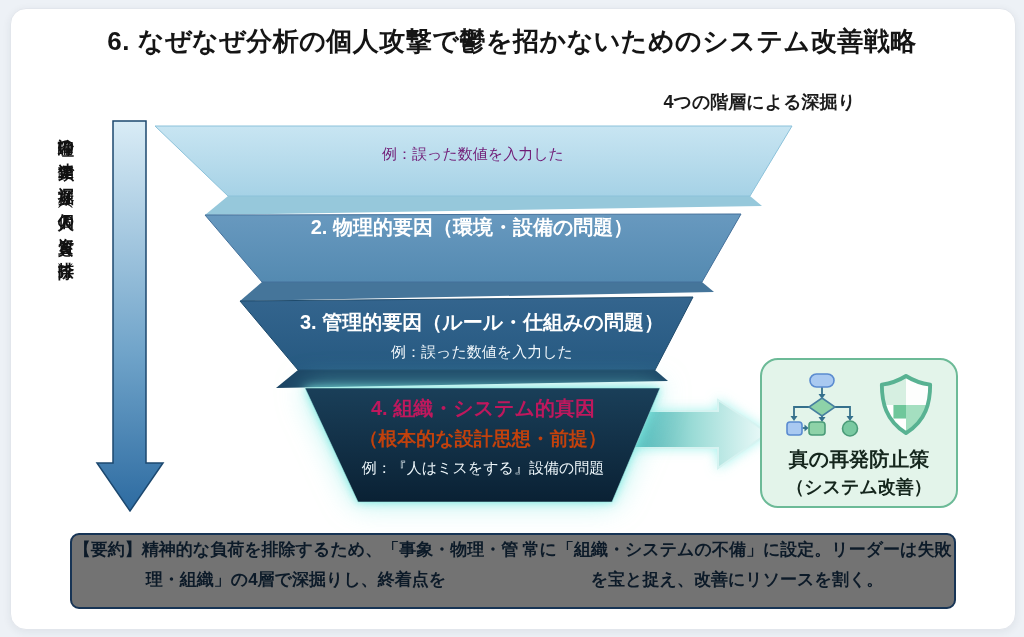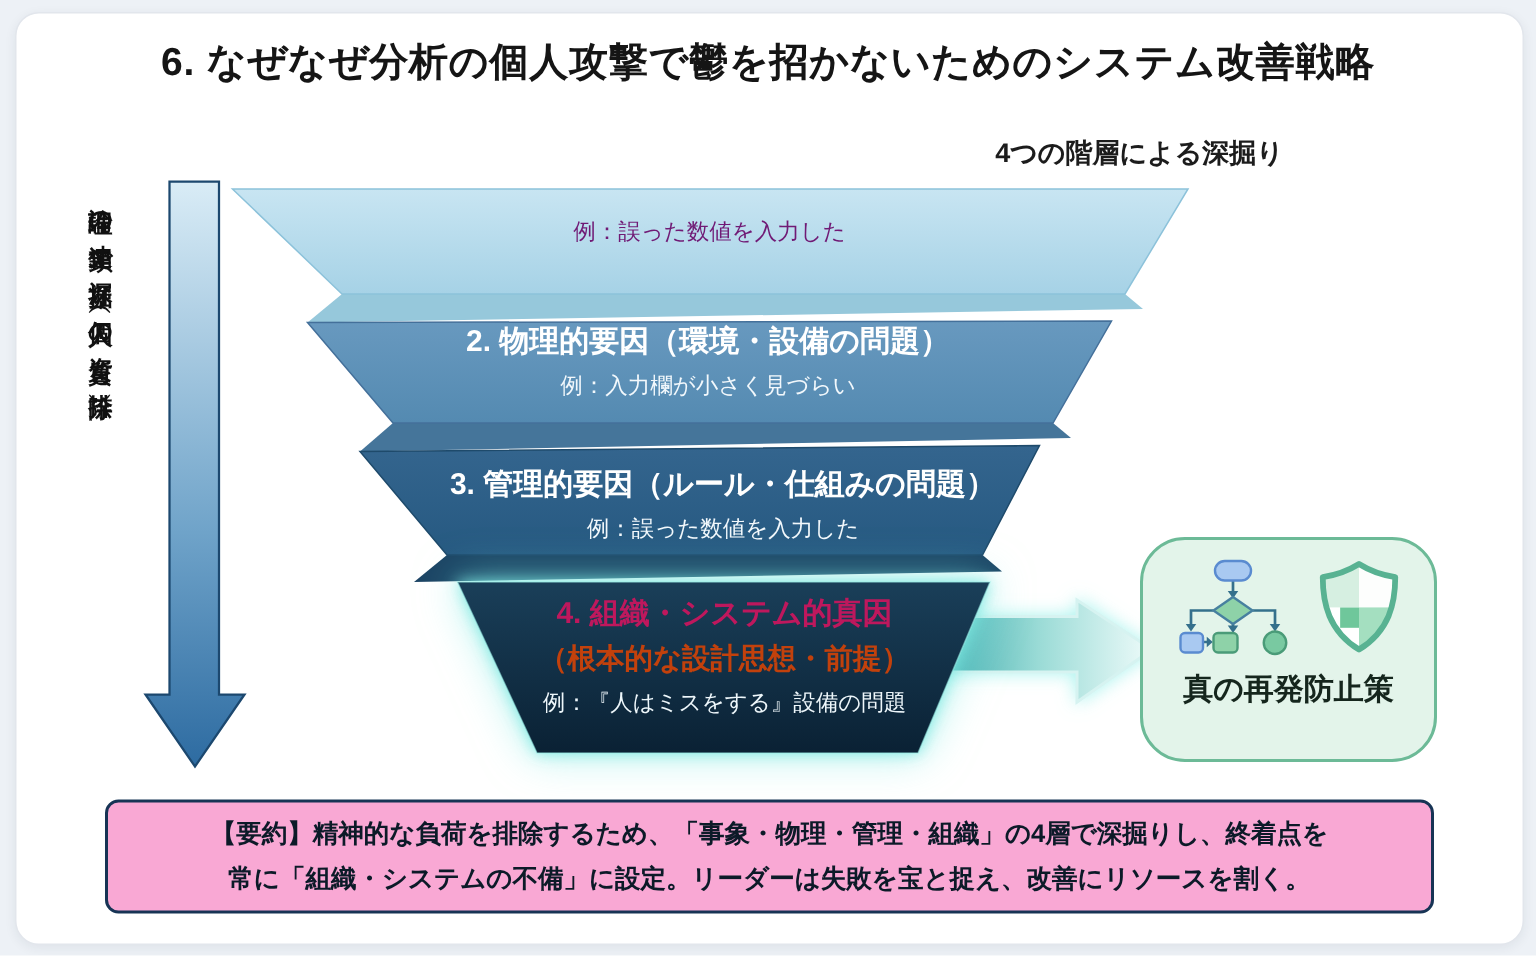--- a/index.html
+++ b/index.html
@@ -36,31 +36,31 @@
   .layer-text .t{font-weight:bold;}
   .lt-dark .t{color:#17303d;font-size:20px;}
   .lt-dark .e{color:#701a75;font-size:15px;margin-top:7px;}
   .lt-light .t{color:#ffffff;font-size:20px;}
   .lt-light .e{color:#f2f8fc;font-size:15px;margin-top:7px;}
   .lt4 .t{color:#be185d;font-size:20px;}
   .lt4 .s{color:#c2410c;font-size:19px;font-weight:bold;margin-top:4px;}
   .lt4 .e{color:#eef7fb;font-size:15px;margin-top:7px;}
   .outcome-box{
     position:absolute;left:760px;top:358px;width:198px;height:150px;z-index:2;
-    background:#e3f4ea;border:2px solid #6cba97;border-radius:30px;
+    background:#e3f4ea;border:2px solid #6cba97;border-radius:18px;
     box-sizing:border-box;display:flex;flex-direction:column;align-items:center;
     padding-top:12px;
   }
   .outcome-icons{display:flex;align-items:center;gap:16px;height:66px;}
   .outcome-line1{font-size:20px;font-weight:bold;color:#15261d;margin-top:8px;}
   .outcome-line2{font-size:18px;font-weight:bold;color:#15261d;margin-top:2px;}
   .summary-box{
     position:absolute;left:70px;top:533px;width:886px;height:76px;z-index:2;
-    background:#f9a8d4;border:2px solid #173455;border-radius:9px;
-    box-sizing:border-box;display:flex;flex-direction:column;justify-content:center;
+    background:#737373;border:2px solid #173455;border-radius:9px;
+    box-sizing:border-box;display:flex;flex-direction:row;justify-content:center;
     text-align:center;
   }
   .summary-box .line{font-size:17px;font-weight:bold;color:#0c1a28;line-height:1.75;}
 </style>
 </head>
 <body>
 
 <div class="card"></div>
 
 <div class="page-title">6. なぜなぜ分析の個人攻撃で鬱を招かないためのシステム改善戦略</div>
@@ -112,21 +112,20 @@
 
   <polygon class="glow-layer" points="305,388 660,388 612,502 358,502" fill="url(#g4)" stroke="#9ceee8" stroke-opacity="0.55" stroke-width="1"></polygon>
 </svg>
 
 <div class="layer-text lt-dark" style="left:228px;top:138px;width:490px;">
   <div class="e">例：誤った数値を入力した</div>
 </div>
 
 <div class="layer-text lt-light" style="left:222px;top:214px;width:500px;">
   <div class="t">2. 物理的要因（環境・設備の問題）</div>
-  <div class="e">例：入力欄が小さく見づらい</div>
 </div>
 
 <div class="layer-text lt-light" style="left:236px;top:309px;width:492px;">
   <div class="t">3. 管理的要因（ルール・仕組みの問題）</div>
   <div class="e">例：誤った数値を入力した</div>
 </div>
 
 <div class="layer-text lt4" style="left:235px;top:395px;width:496px;">
   <div class="t">4. 組織・システム的真因</div>
   <div class="s">（根本的な設計思想・前提）</div>
@@ -168,18 +167,19 @@
         <rect x="5" y="3" width="25" height="30" fill="#d6efe1"></rect>
         <rect x="30" y="3" width="25" height="30" fill="#fdfefd"></rect>
         <rect x="5" y="33" width="25" height="29" fill="#ffffff"></rect>
         <rect x="30" y="33" width="25" height="29" fill="#a4dfc0"></rect>
         <rect x="17" y="33" width="13" height="14" fill="#6fc79b"></rect>
       </g>
       <path d="M30,3 C38,8 48,11 55,12 C55,30 51,49 30,62 C9,49 5,30 5,12 C12,11 22,8 30,3 Z" fill="none" stroke="#58b292" stroke-width="4" stroke-linejoin="round"></path>
     </svg>
   </div>
   <div class="outcome-line1">真の再発防止策</div>
+  <div class="outcome-line2">（システム改善）</div>
 </div>
 
 <div class="summary-box">
   <div class="line">【要約】精神的な負荷を排除するため、「事象・物理・管理・組織」の4層で深掘りし、終着点を</div>
   <div class="line">常に「組織・システムの不備」に設定。リーダーは失敗を宝と捉え、改善にリソースを割く。</div>
 </div>
 
 </body></html>

